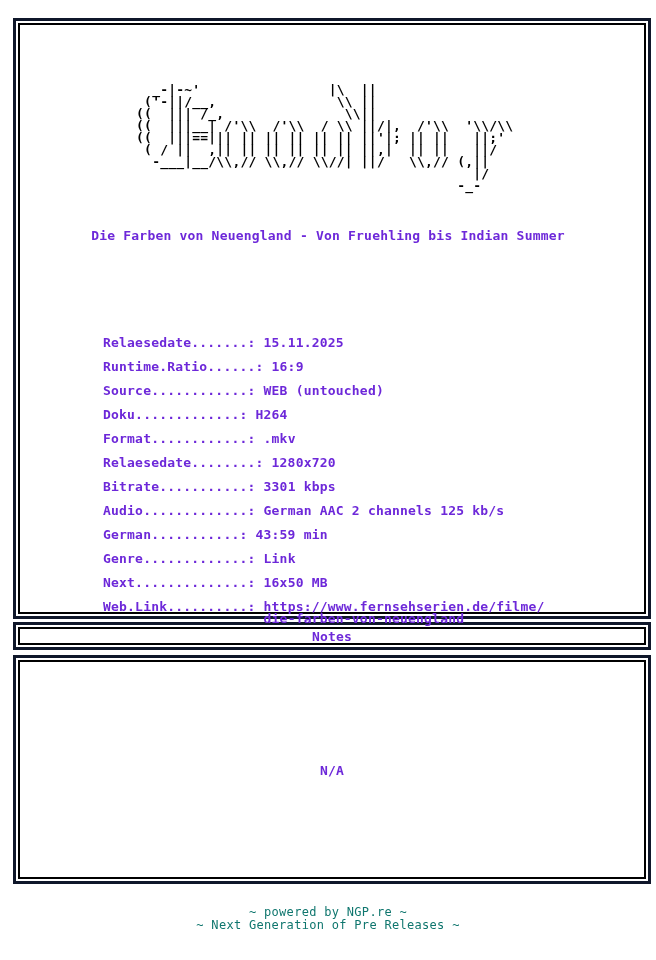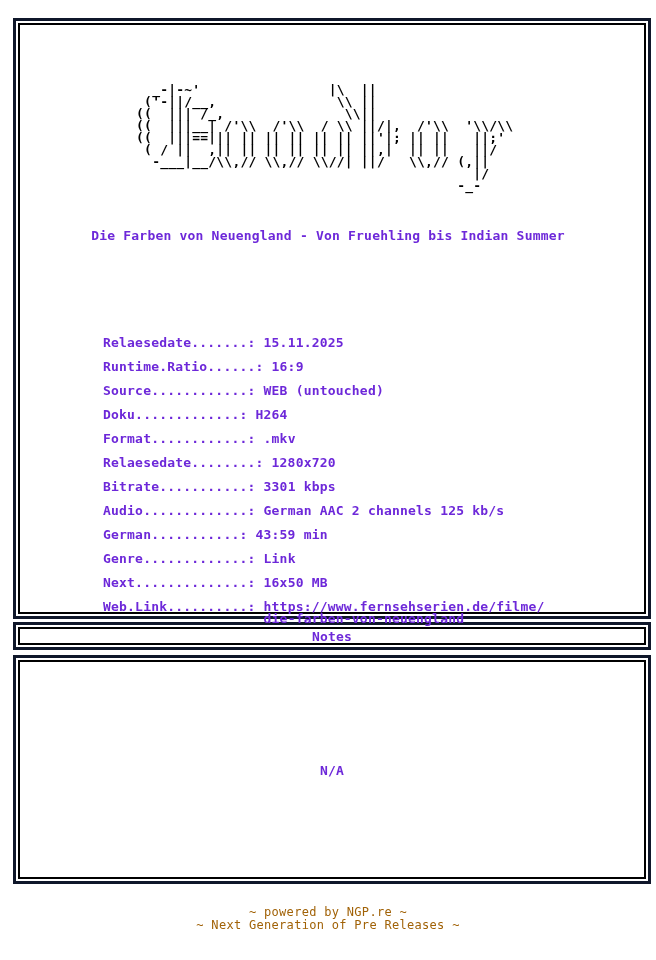--- a/index.html
+++ b/index.html
@@ -91,21 +91,21 @@
   .footer {
     position: absolute;
     left: 0;
     top: 906px;
     width: 656px;
     text-align: center;
     font-family: "DejaVu Sans Mono", "Liberation Mono", monospace;
     font-size: 12px;
     line-height: 13px;
     letter-spacing: 0.3px;
-    color: #a16207;
+    color: #0f766e;
   }
 </style>
 </head>
 <body>
 
 <div class="stage">
 
   <div class="nfo-box box-main">
     <div class="inner-border"></div>
   </div>

